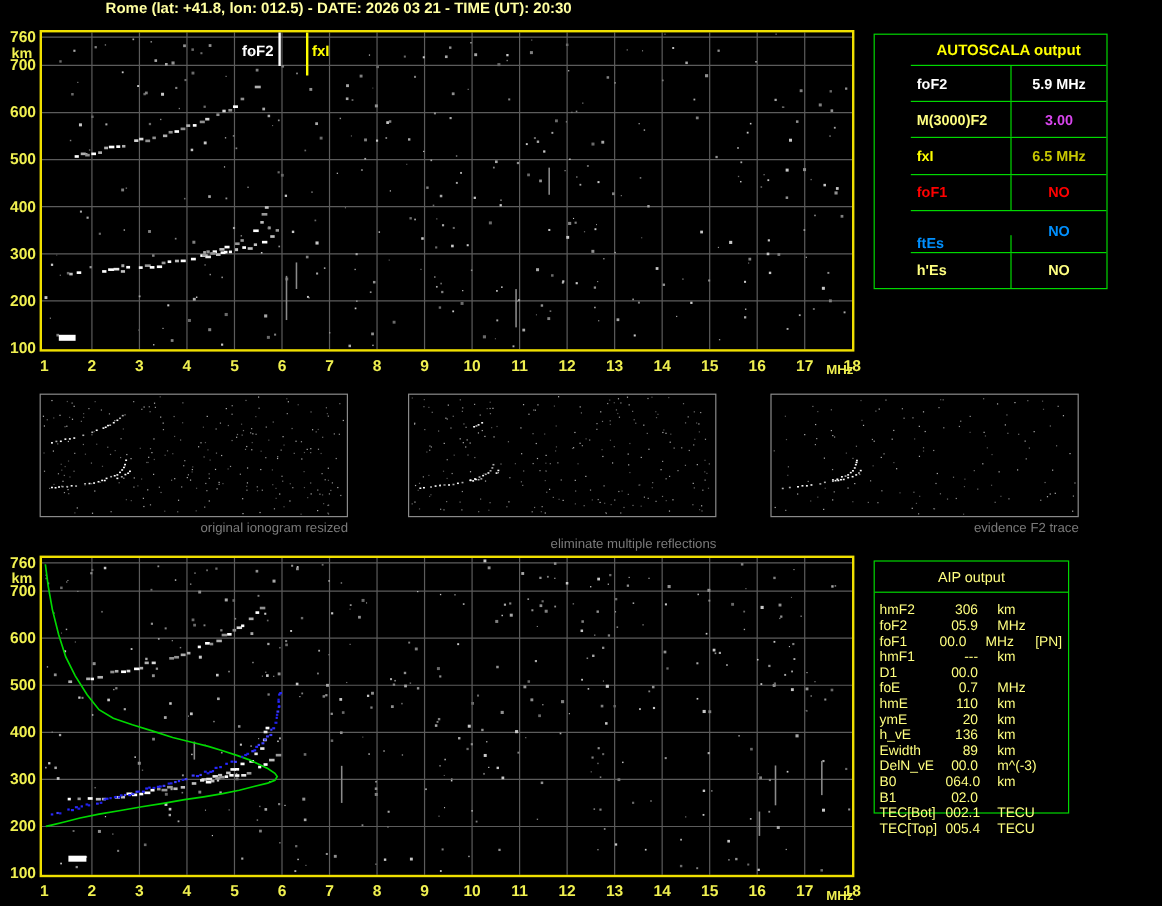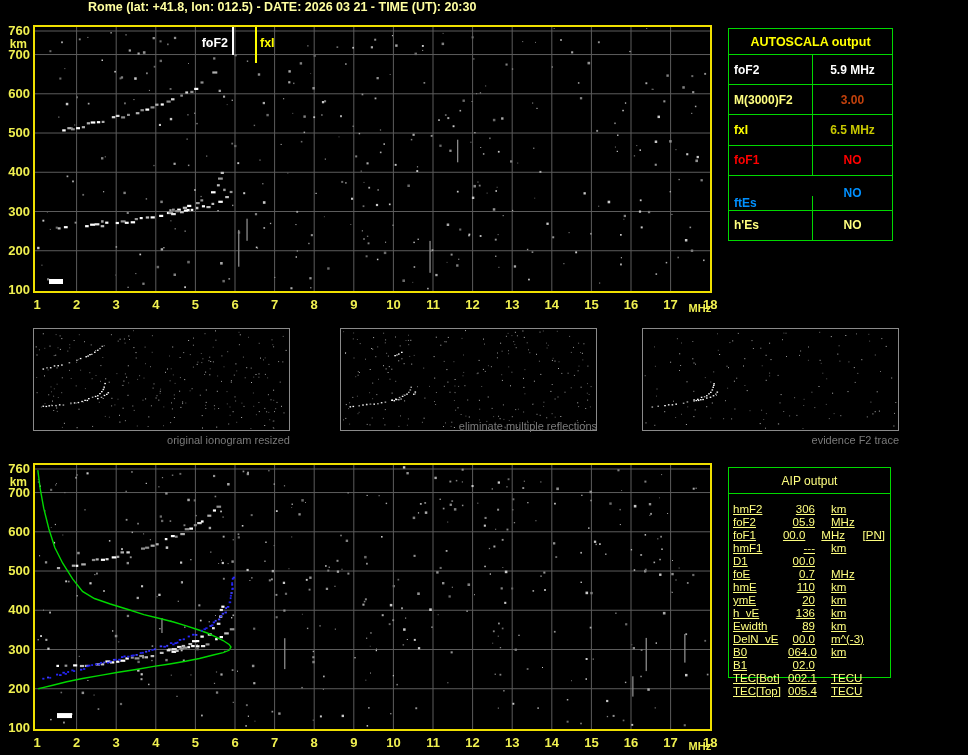--- a/index.html
+++ b/index.html
@@ -3,35 +3,35 @@
 <meta charset="utf-8">
 <style>
   html,body{margin:0;padding:0;background:#000;width:968px;height:755px;overflow:hidden;
     font-family:"Liberation Sans",sans-serif;}
   .abs{position:absolute;}
   #title{left:88px;top:0;color:#ffffa0;font-weight:bold;font-size:12.5px;white-space:nowrap;}
   .thumb{border:1px solid #8a8a8a;background:#000;}
   .caption{color:#7a7a7a;font-size:11px;text-align:right;}
   
   #autoscala{left:728px;top:28px;width:163px;height:211px;border:1px solid #00d800;
-    display:flex;flex-direction:column;font-size:12px;font-weight:bold;}
+    display:flex;flex-direction:column;font-size:12px;font-weight:bold;padding-left:30px;}
   #autoscala .hdr{height:25px;border-bottom:1px solid #00d800;display:flex;align-items:center;
     justify-content:center;color:#ffff00;font-size:12.5px;}
   #autoscala .row{flex:1;display:flex;border-bottom:1px solid #00d800;}
   #autoscala .row:last-child{border-bottom:none;}
   #autoscala .lab{width:84px;border-right:1px solid #00d800;display:flex;align-items:center;
     padding-left:5px;box-sizing:border-box;}
   #autoscala .val{flex:1;display:flex;align-items:center;justify-content:center;}
   
   #aip-wrap{left:728px;top:467px;width:163px;height:243px;color:#ffff80;font-size:11.5px;}
   #aip-box{position:absolute;left:0;top:0;width:161px;height:209px;border:1px solid #00d800;}
   #aip-box .hdr{height:25px;border-bottom:1px solid #00d800;display:flex;align-items:center;
     justify-content:center;font-size:12px;}
   #aip-rows{position:absolute;left:5px;top:36px;width:152px;}
-  .aip-row{height:13px;display:flex;white-space:nowrap;text-decoration:underline;}
+  .aip-row{height:13px;display:flex;white-space:nowrap;}
   .aip-row .l{width:55px;}
   .aip-row .v{width:27px;text-align:right;}
   .aip-row .u{margin-left:16px;width:40px;}
   .aip-row .e{margin-left:6px;}
   #tec0{position:absolute;left:5px;top:205px;width:152px;}
   #tec1{position:absolute;left:5px;top:218px;width:152px;}
   svg text{font-family:"Liberation Sans",sans-serif;}
 </style>
 </head>
 <body>
@@ -1262,21 +1262,21 @@
       <rect x="126.1" y="46.4" width="1" height="1" fill="#555555"></rect>
       <rect x="50.3" y="61.8" width="1" height="1" fill="#909090"></rect>
       <rect x="190.6" y="84.1" width="1" height="1" fill="#555555"></rect>
       <rect x="229.4" y="84.4" width="1" height="1" fill="#b0b0b0"></rect>
       <rect x="50.5" y="33.5" width="1" height="1" fill="#b0b0b0"></rect>
       <rect x="38.0" y="13.5" width="1" height="1" fill="#555555"></rect>
       <rect x="52.0" y="34.7" width="1" height="1" fill="#909090"></rect>
     </svg>
 </div>
 <div class="abs caption" style="left:33px;top:434px;width:257px">original ionogram resized</div>
-<div class="abs caption" style="left:340px;top:420px;width:257px">eliminate multiple reflections</div>
+<div class="abs caption" style="left:340px;top:448px;width:257px">eliminate multiple reflections</div>
 <div class="abs caption" style="left:642px;top:434px;width:257px">evidence F2 trace</div>
 
 <svg id="bottom-plot" class="abs" style="left:0;top:458px" width="730" height="297">
     <g>
       <g>
         <line x1="76.6" y1="7" x2="76.6" y2="271" stroke="#5c5c5c" stroke-width="1"></line>
         <line x1="116.2" y1="7" x2="116.2" y2="271" stroke="#5c5c5c" stroke-width="1"></line>
         <line x1="155.8" y1="7" x2="155.8" y2="271" stroke="#5c5c5c" stroke-width="1"></line>
         <line x1="195.4" y1="7" x2="195.4" y2="271" stroke="#5c5c5c" stroke-width="1"></line>
         <line x1="235" y1="7" x2="235" y2="271" stroke="#5c5c5c" stroke-width="1"></line>
@@ -1895,21 +1895,21 @@
 
 <div id="autoscala" class="abs">
   <div class="hdr">AUTOSCALA output</div>
   <div id="autoscala-rows" style="display:contents"></div>
 <div class="row">
       <div class="lab" style="color: rgb(255, 255, 255);">foF2</div>
       <div class="val" style="color: rgb(255, 255, 255);">5.9 MHz</div>
     </div>
     <div class="row">
       <div class="lab" style="color: rgb(255, 255, 128);">M(3000)F2</div>
-      <div class="val" style="color: #c2410c;">3.00</div>
+      <div class="val" style="color: #d946ef;">3.00</div>
     </div>
     <div class="row">
       <div class="lab" style="color: rgb(255, 255, 0);">fxI</div>
       <div class="val" style="color: rgb(200, 200, 0);">6.5 MHz</div>
     </div>
     <div class="row">
       <div class="lab" style="color: rgb(255, 0, 0);">foF1</div>
       <div class="val" style="color: rgb(255, 0, 0);">NO</div>
     </div>
     <div class="row">

